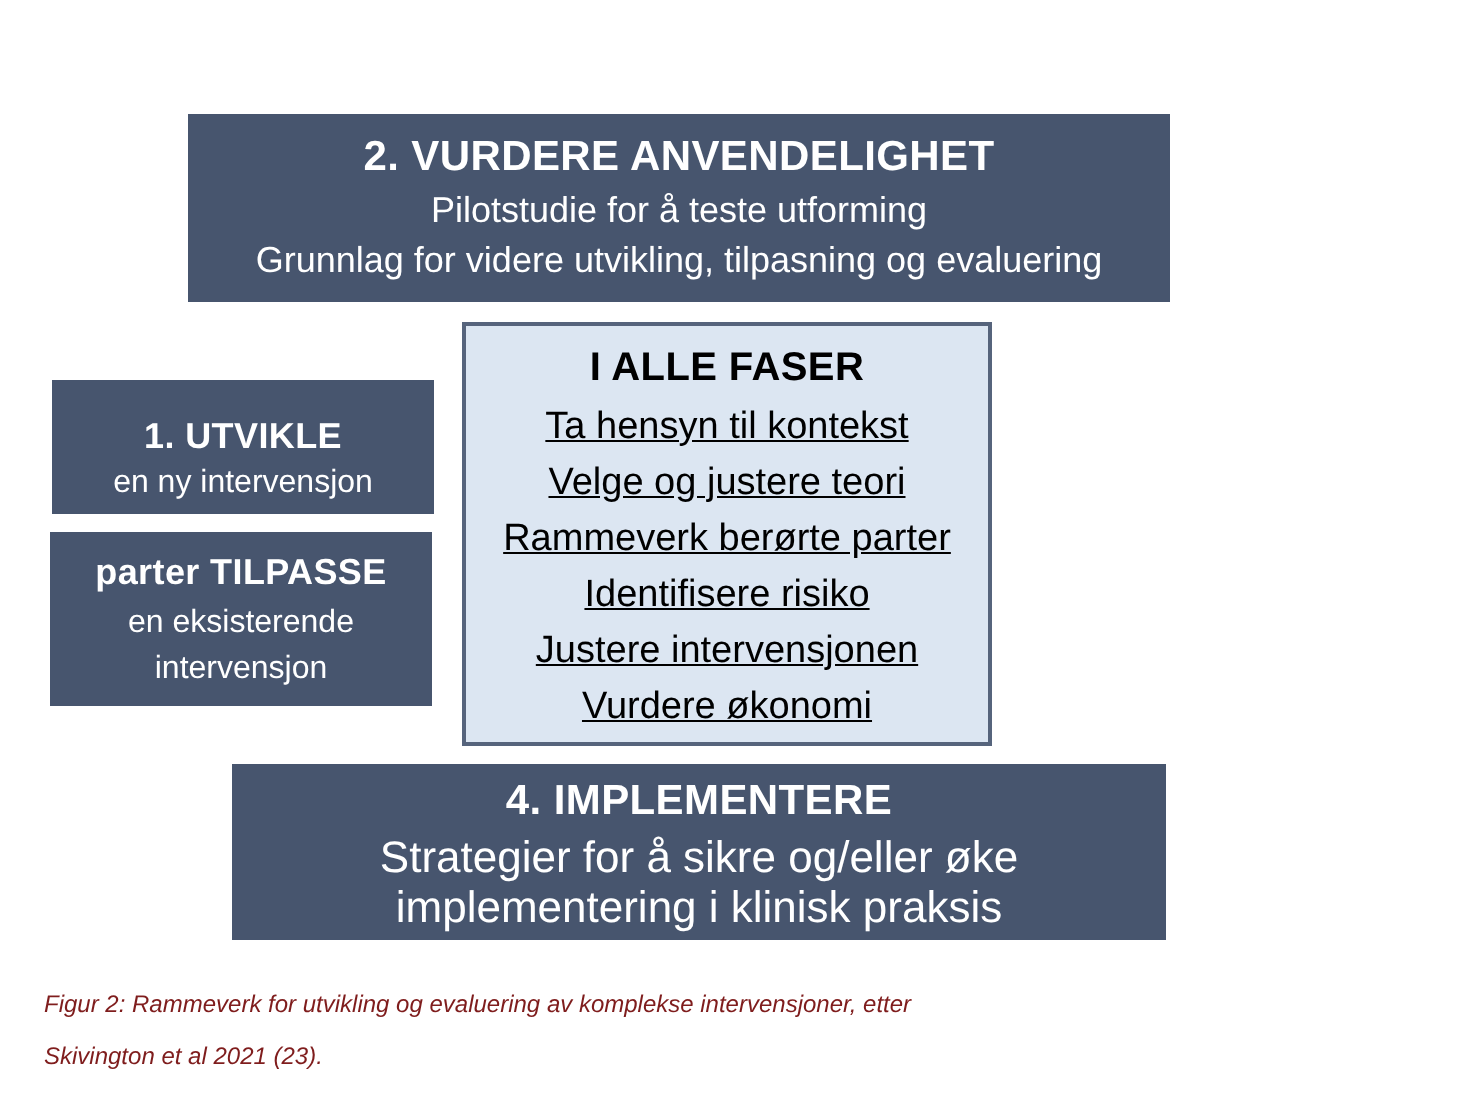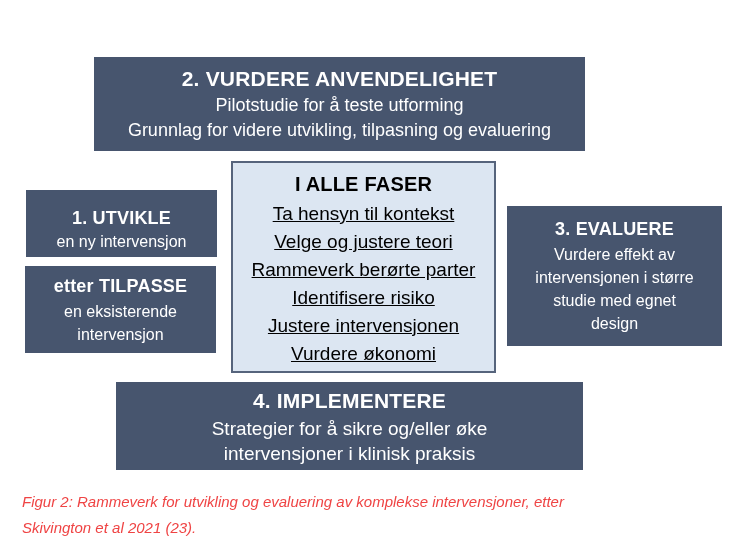--- a/index.html
+++ b/index.html
@@ -82,79 +82,72 @@
   #box-evaluate {         
     left: 507px; top: 206px; width: 215px; height: 140px;
   }
   #box-evaluate .title { font-size: 18px; line-height: 25px; margin-bottom: 1px; }
   #box-evaluate .line  { font-size: 16px; line-height: 23px; font-weight: 400; }
 
   #box-implement {        
     left: 116px; top: 382px; width: 467px; height: 88px; align-items: center;
   }
   #box-implement .title { font-size: 21px; line-height: 28px; margin-bottom: 1px; }
-  #box-implement .line  { font-size: 19px; line-height: 25px; font-weight: 400; }
+  #box-implement .line  { font-size: 22px; line-height: 25px; font-weight: 400; }
 
   
   #caption {
     position: absolute;
     left: 22px;
     top: 489px;
     width: 700px;
-    font-size: 15px;
+    font-size: 12px;
     line-height: 26px;
     font-style: italic;
-    color: #ef4444;
+    color: #7f1d1d;
   }
   #caption .cap-line { display: block; white-space: nowrap; }
 </style>
 </head>
 <body>
 
 <div id="figure">
 
   <div class="box dark" id="box-assess">
     <div class="title">2. VURDERE ANVENDELIGHET</div>
     <div class="line">Pilotstudie for å teste utforming</div>
     <div class="line">Grunnlag for videre utvikling, tilpasning og evaluering</div>
   </div>
 
   <div class="box dark" id="box-develop">
     <div class="title">1. UTVIKLE</div>
     <div class="line">en ny intervensjon</div>
   </div>
 
   <div class="box dark" id="box-adapt">
-    <div class="title">etter TILPASSE</div>
+    <div class="title">parter TILPASSE</div>
     <div class="line">en eksisterende</div>
     <div class="line">intervensjon</div>
   </div>
 
   <div class="box light" id="box-allphases">
     <div class="title">I ALLE FASER</div>
     <div class="line">Ta hensyn til kontekst</div>
     <div class="line">Velge og justere teori</div>
     <div class="line">Rammeverk berørte parter</div>
     <div class="line">Identifisere risiko</div>
     <div class="line">Justere intervensjonen</div>
     <div class="line">Vurdere økonomi</div>
   </div>
 
-  <div class="box dark" id="box-evaluate">
-    <div class="title">3. EVALUERE</div>
-    <div class="line">Vurdere effekt av</div>
-    <div class="line">intervensjonen i større</div>
-    <div class="line">studie med egnet</div>
-    <div class="line">design</div>
-  </div>
 
   <div class="box dark" id="box-implement">
     <div class="title">4. IMPLEMENTERE</div>
     <div class="line">Strategier for å sikre og/eller øke</div>
-    <div class="line">intervensjoner i klinisk praksis</div>
+    <div class="line">implementering i klinisk praksis</div>
   </div>
 
   <div id="caption">
     <span class="cap-line">Figur 2: Rammeverk for utvikling og evaluering av komplekse intervensjoner, etter</span>
     <span class="cap-line">Skivington et al 2021 (23).</span>
   </div>
 
 </div>
 
 </body></html>

